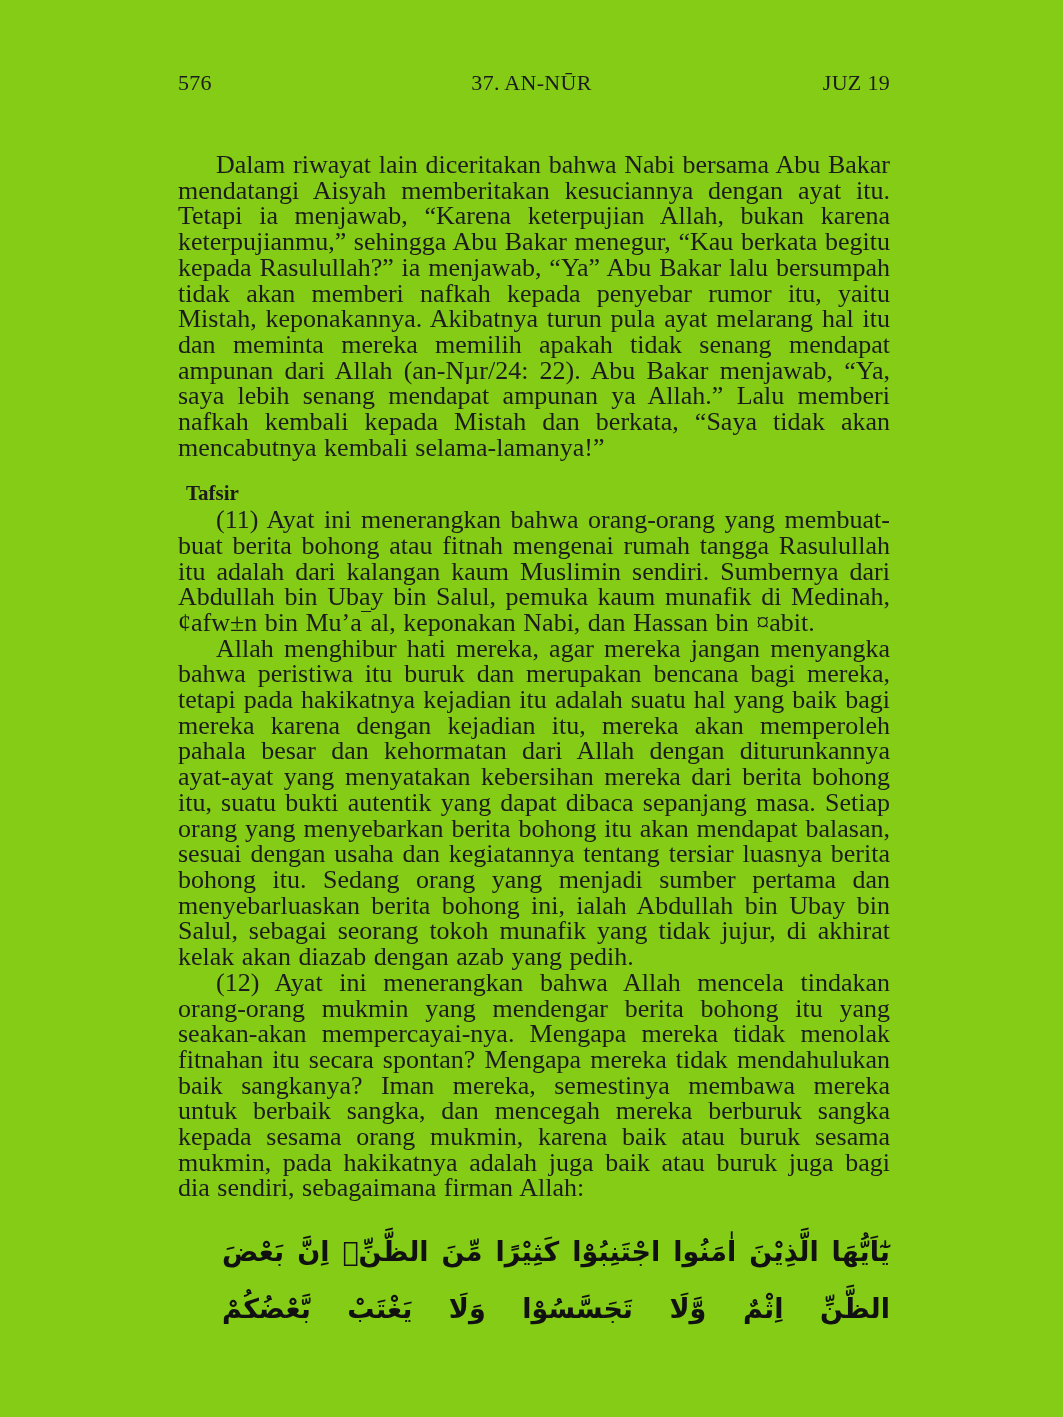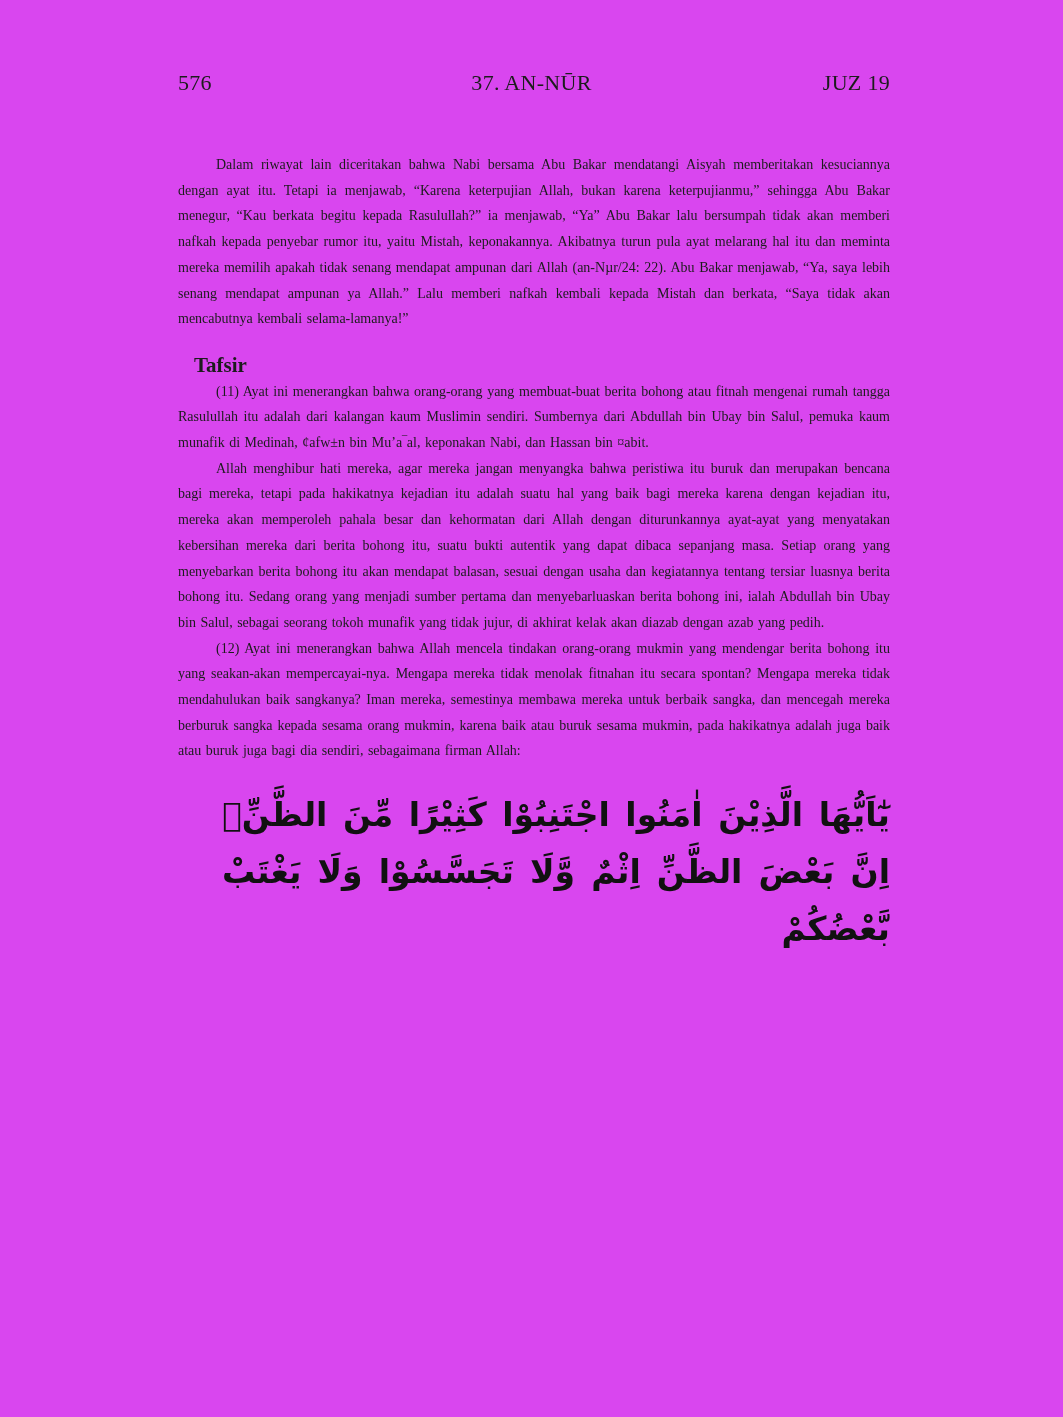--- a/index.html
+++ b/index.html
@@ -5,21 +5,21 @@
   html, body {
     margin: 0;
     padding: 0;
     background: #e8e8e8;
   }
   .page {
     position: relative;
     width: 1063px;
     height: 1417px;
     margin: 0 auto;
-    background: #d946ef;
+    background: #84cc16;
     color: #1c1c1c;
     font-family: "Liberation Serif", serif;
     overflow: hidden;
     box-sizing: border-box;
     padding: 70px 173px 0 178px;
   }
   .running-header {
     display: flex;
     justify-content: space-between;
     align-items: baseline;
@@ -27,40 +27,40 @@
     letter-spacing: 0.3px;
     margin-bottom: 56px;
   }
   .running-header .hdr-center {
     position: absolute;
     left: 50%;
     transform: translateX(-50%);
   }
   .bodytext p {
     margin: 0;
-    font-size: 14px;
+    font-size: 26px;
     line-height: 25.7px;
     text-align: justify;
     text-indent: 38px;
     word-spacing: 1px;
   }
   h3.tafsir-heading {
-    margin: 21px 0 0 16px;
+    margin: 21px 0 0 8px;
     font-size: 21px;
     line-height: 25.7px;
     font-weight: bold;
   }
   .arabic-block {
     margin-top: 22px;
     direction: rtl;
   }
   .arabic-line {
     font-family: "DejaVu Sans", sans-serif;
     font-weight: bold;
-    font-size: 33px;
+    font-size: 27px;
     line-height: 57px;
     text-align: justify;
     text-align-last: justify;
     white-space: normal;
     color: #111;
     margin-left: 44px;
   }
 </style>
 </head>
 <body>

